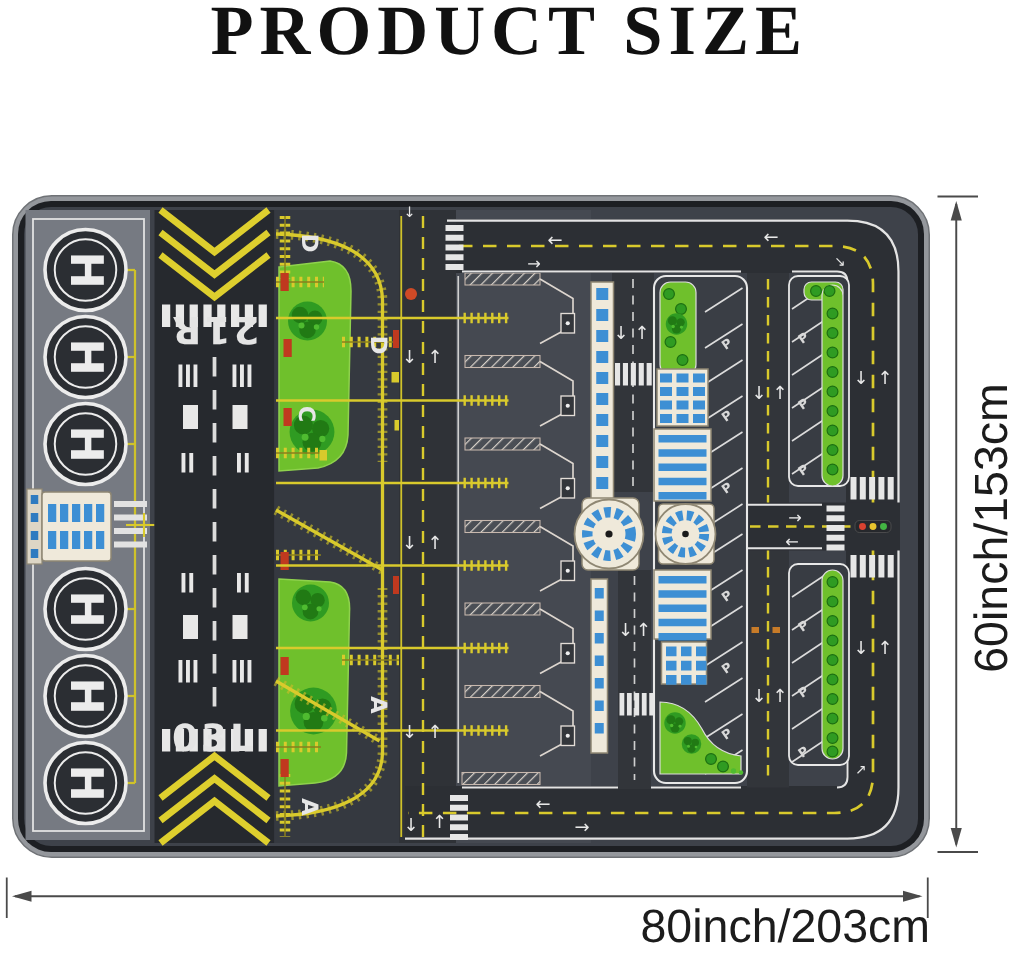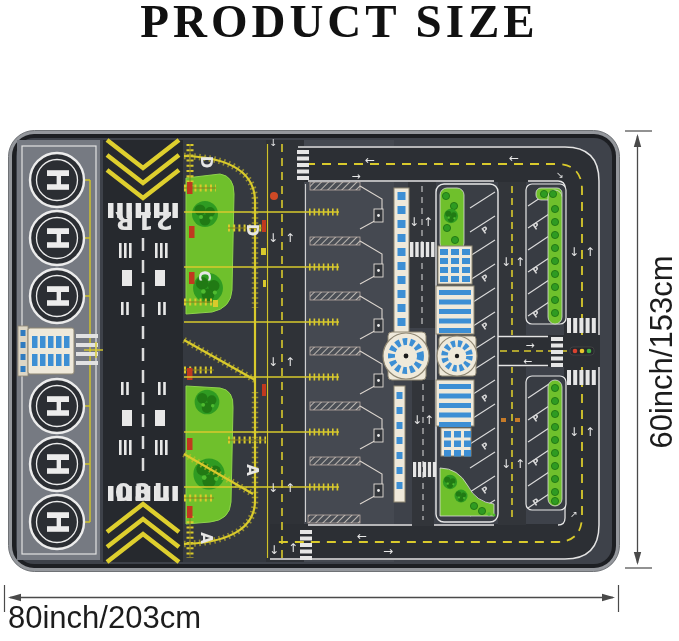--- a/index.html
+++ b/index.html
@@ -4,21 +4,21 @@
 <style>
   html,body{margin:0;padding:0}
   body{width:679px;height:641px;background:#fff;position:relative;overflow:hidden;
        font-family:"Liberation Sans",sans-serif}
   .title{position:absolute;top:-6px;left:0;width:100%;margin:0;text-align:center;
          font-family:"Liberation Serif",serif;font-weight:700;font-size:47px;
          letter-spacing:4px;color:#111}
   .mat{position:absolute;left:8px;top:130px}
   .dim-b{position:absolute;left:0;top:582px}
   .dim-r{position:absolute;left:622px;top:126px}
-  .wlabel{position:absolute;left:8px;top:600px;width:612px;text-align:left;
+  .wlabel{position:absolute;left:8px;top:600px;width:612px;text-align:right;
           font-size:31px;color:#1c1c1c}
   .hlabel{position:absolute;left:644px;top:137px;width:34px;height:430px;
           display:flex;align-items:center;justify-content:center}
   .hlabel span{transform:rotate(-90deg);white-space:nowrap;font-size:31px;color:#1c1c1c}
   svg text{font-family:"DejaVu Sans",sans-serif}
 </style>
 </head>
 <body>
 
 <h1 class="title">PRODUCT SIZE</h1>

